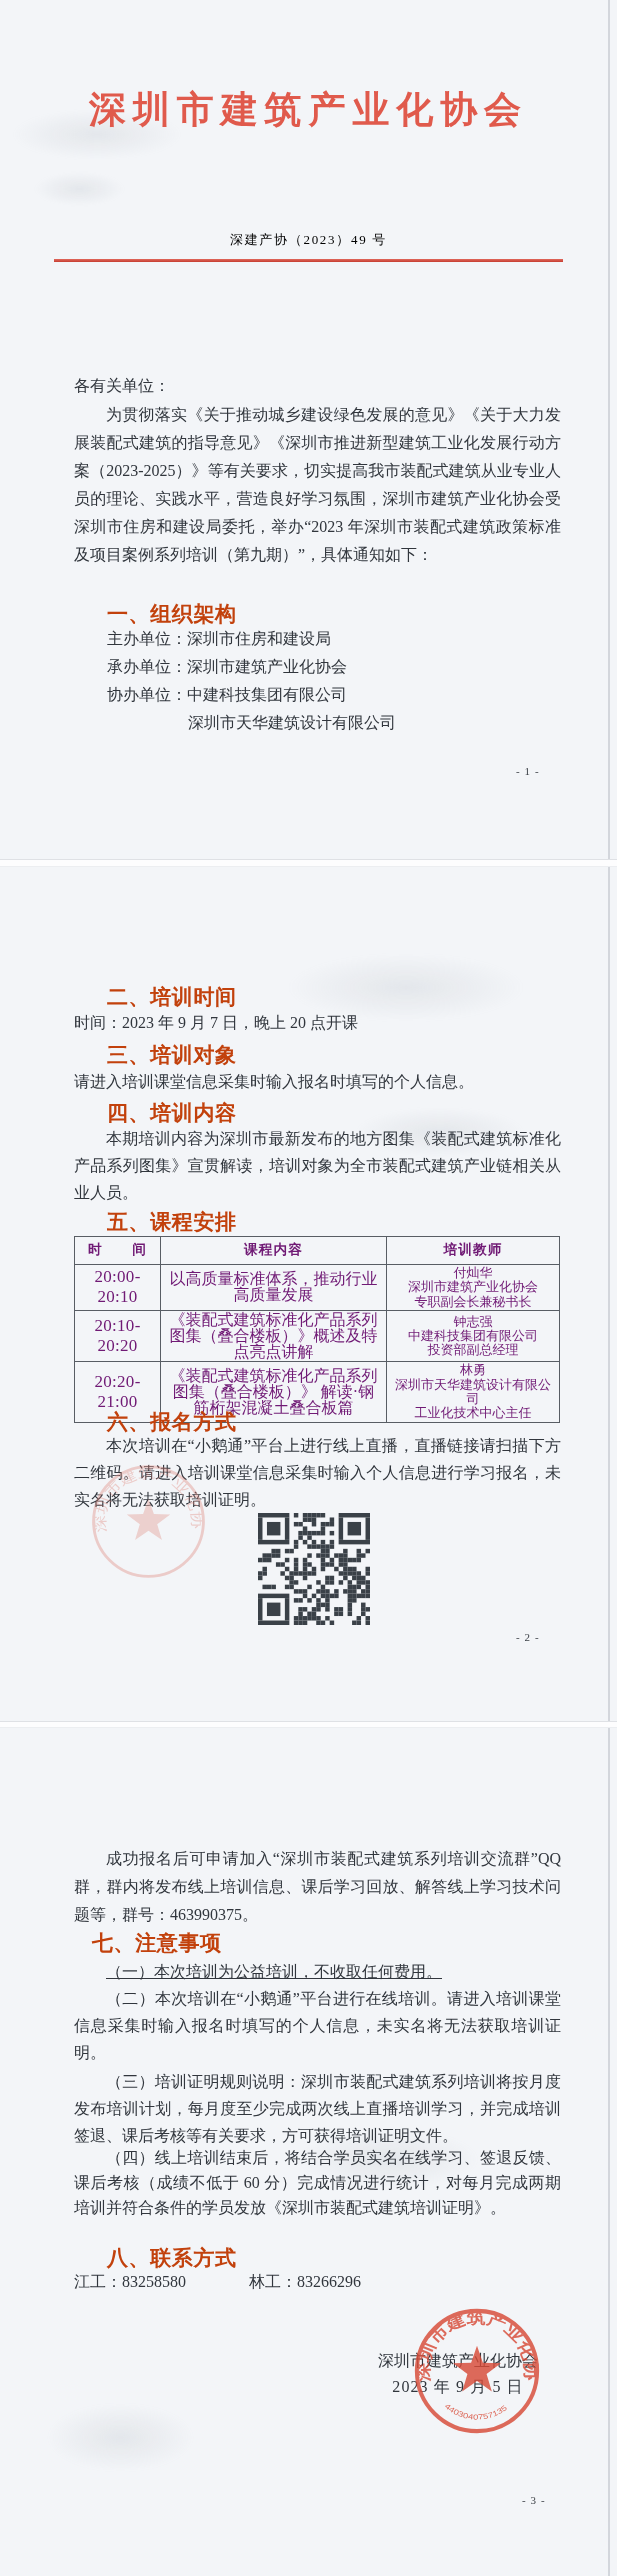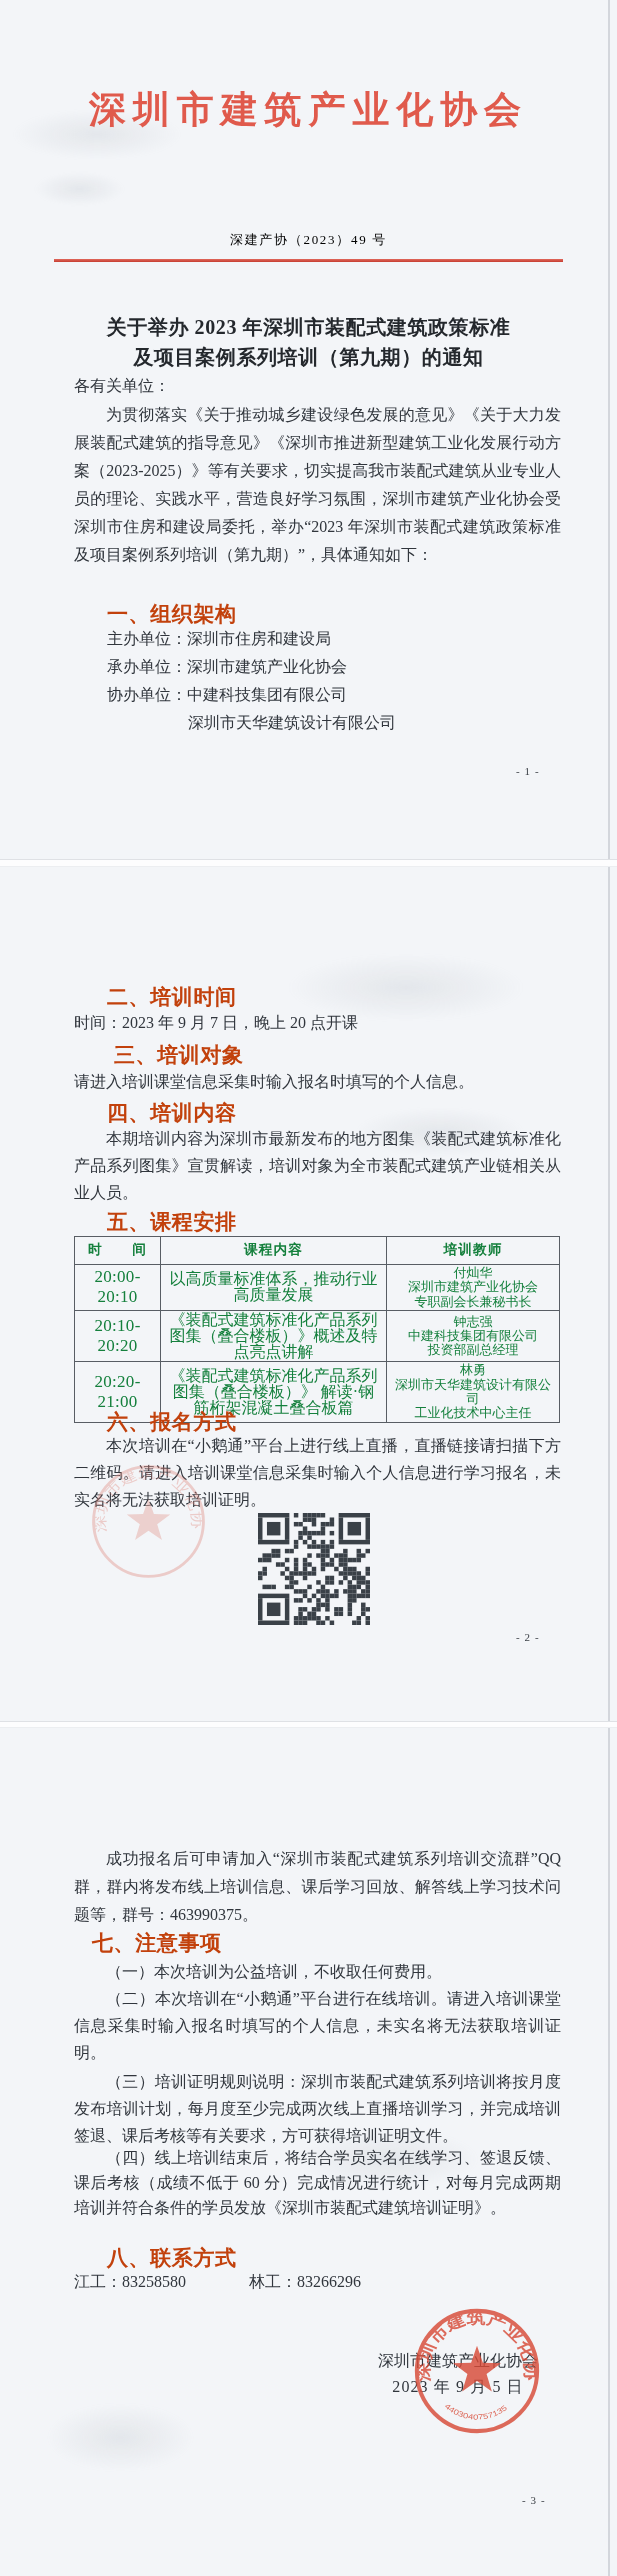--- a/index.html
+++ b/index.html
@@ -83,21 +83,21 @@
     position:absolute;
     font-size:11px; color:#3c4147;
     letter-spacing:1.1px;
   }
   
   .schedule{
     position:absolute; left:74px; top:369px;
     width:485px;
     border-collapse:collapse;
     table-layout:fixed;
-    font-size:13px; color:#15803d;
+    font-size:13px; color:#701a75;
   }
   .schedule th,.schedule td{
     border:1.1px solid #585d64;
     text-align:center;
     vertical-align:middle;
     padding:1.1px 4.6px;
     overflow:hidden;
   }
   .schedule th{
     height:25px;
@@ -124,24 +124,20 @@
 <body>
 
 <div class="page" id="page-1">
   <div class="smudge" style="left:11.4px;top:109px;width:172px;height:51px;"></div>
   <div class="smudge" style="left:34px;top:172px;width:91px;height:34px;"></div>
 
   <div class="org-header">深圳市建筑产业化协会</div>
   <div class="doc-number">深建产协（2023）49 号</div>
   <div class="red-line"></div>
 
-  <div class="doc-title">
-    <div>关于举办 2023 年深圳市装配式建筑政策标准</div>
-    <div>及项目案例系列培训（第九期）的通知</div>
-  </div>
 
   <div class="bt" style="left:74px;top:376px;">各有关单位：</div>
   <div class="bt para" style="top:401px;">为贯彻落实《关于推动城乡建设绿色发展的意见》《关于大力发展装配式建筑的指导意见》《深圳市推进新型建筑工业化发展行动方案（2023-2025）》等有关要求，切实提高我市装配式建筑从业专业人员的理论、实践水平，营造良好学习氛围，深圳市建筑产业化协会受深圳市住房和建设局委托，举办“2023 年深圳市装配式建筑政策标准及项目案例系列培训（第九期）”，具体通知如下：</div>
 
   <div class="sec" style="left:107px;top:600px;">一、组织架构</div>
   <div class="bt" style="left:107px;top:629px;font-family:Liberation Mono, monospace;">主办单位：深圳市住房和建设局</div>
   <div class="bt" style="left:107px;top:657px;">承办单位：深圳市建筑产业化协会</div>
   <div class="bt" style="left:107px;top:685px;">协办单位：中建科技集团有限公司</div>
   <div class="bt" style="left:188px;top:713px;">深圳市天华建筑设计有限公司</div>
 
@@ -151,21 +147,21 @@
 
 <div class="page-gap"></div>
 
 <div class="page" id="page-2">
   <div class="smudge" style="left:286px;top:86px;width:240px;height:69px;"></div>
   <div class="smudge" style="left:354px;top:240px;width:172px;height:51px;"></div>
 
   <div class="sec" style="left:107px;top:116px;">二、培训时间</div>
   <div class="bt" style="left:74px;top:146px;">时间：2023 年 9 月 7 日，晚上 20 点开课</div>
 
-  <div class="sec" style="left:114px;top:174px;">三、培训对象</div>
+  <div class="sec" style="left:107px;top:174px;">三、培训对象</div>
   <div class="bt" style="left:74px;top:205px;">请进入培训课堂信息采集时输入报名时填写的个人信息。</div>
 
   <div class="sec" style="left:107px;top:232px;">四、培训内容</div>
   <div class="bt para" style="top:258px;line-height:27px;">本期培训内容为深圳市最新发布的地方图集《装配式建筑标准化产品系列图集》宣贯解读，培训对象为全市装配式建筑产业链相关从业人员。</div>
 
   <div class="sec" style="left:107px;top:341px;">五、课程安排</div>
 
   <table class="schedule">
     <colgroup>
         <col class="col-time">
@@ -453,21 +449,21 @@
 
 <div class="page-gap"></div>
 
 <div class="page" id="page-3">
   <div class="smudge" style="left:46px;top:675px;width:149px;height:69px;"></div>
   <div class="smudge" style="left:297px;top:400px;width:183px;height:63px;"></div>
 
   <div class="bt para" style="top:117px;">成功报名后可申请加入“深圳市装配式建筑系列培训交流群”QQ 群，群内将发布线上培训信息、课后学习回放、解答线上学习技术问题等，群号：463990375。</div>
 
   <div class="sec" style="left:92px;top:201px;">七、注意事项</div>
-  <div class="bt para" style="top:230px;line-height:27px;">（一）本次培训为公益培训，不收取任何费用。</div>
+  <div class="bt para" style="top:230px;line-height:27px;text-decoration:underline;">（一）本次培训为公益培训，不收取任何费用。</div>
   <div class="bt para" style="top:257px;line-height:27px;">（二）本次培训在“小鹅通”平台进行在线培训。请进入培训课堂信息采集时输入报名时填写的个人信息，未实名将无法获取培训证明。</div>
   <div class="bt para" style="top:340px;line-height:27px;">（三）培训证明规则说明：深圳市装配式建筑系列培训将按月度发布培训计划，每月度至少完成两次线上直播培训学习，并完成培训签退、课后考核等有关要求，方可获得培训证明文件。</div>
   <div class="bt para" style="top:417px;line-height:25px;">（四）线上培训结束后，将结合学员实名在线学习、签退反馈、课后考核（成绩不低于 60 分）完成情况进行统计，对每月完成两期培训并符合条件的学员发放《深圳市装配式建筑培训证明》。</div>
 
   <div class="sec" style="left:107px;top:516px;">八、联系方式</div>
   <div class="bt" style="left:74px;top:544px;">
     <span>江工：83258580</span><span style="display:inline-block;width:63px;"></span><span>林工：83266296</span>
   </div>
 
   <div class="sign-block" style="top:623px;">深圳市建筑产业化协会</div>

